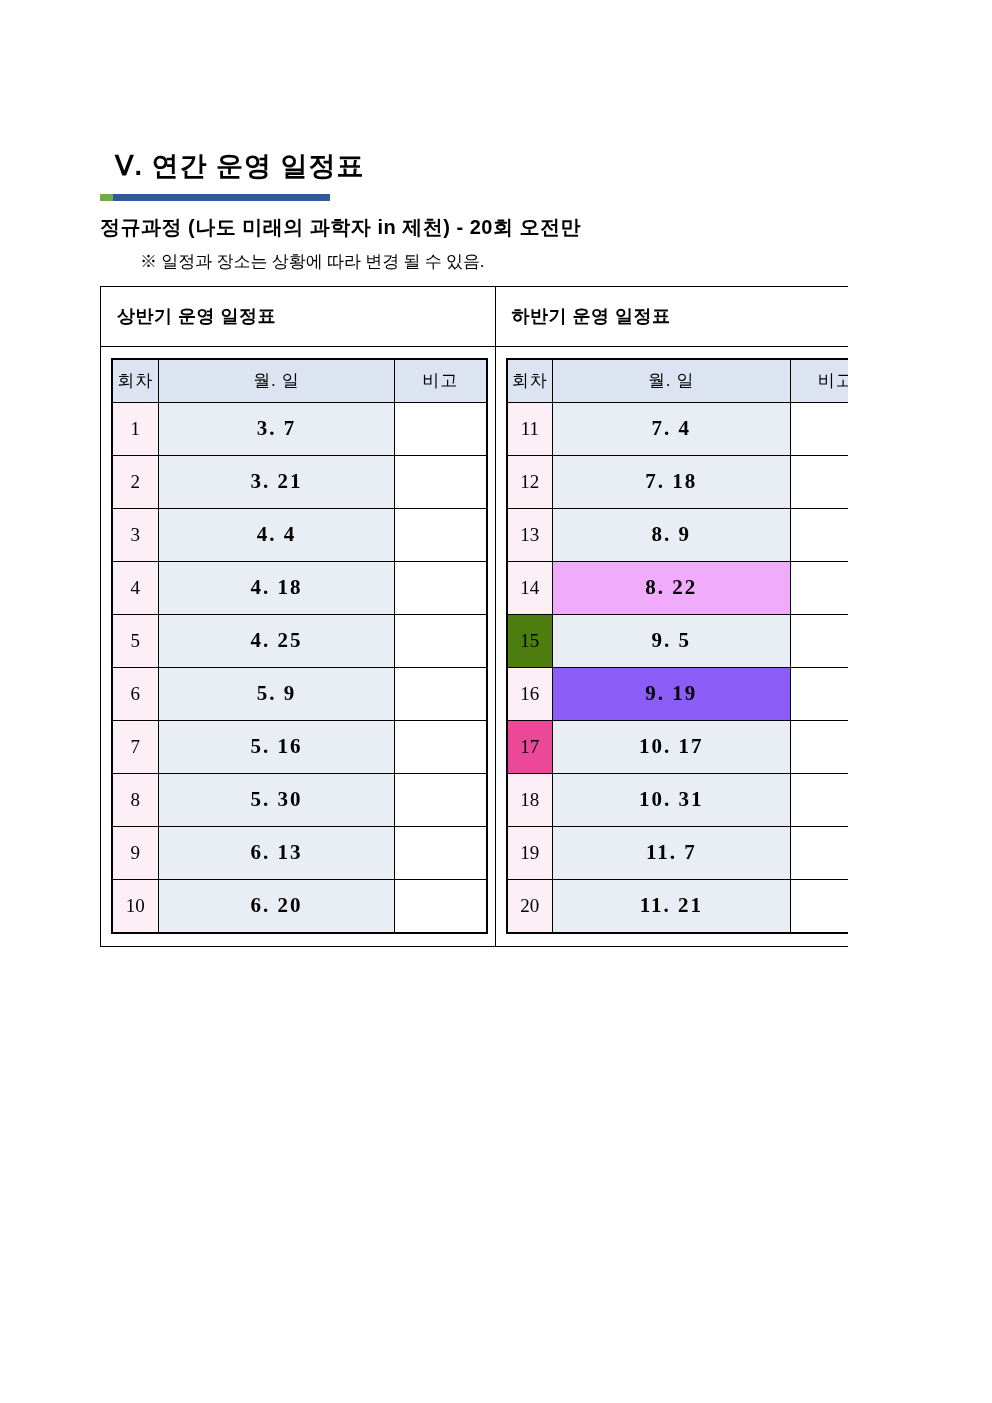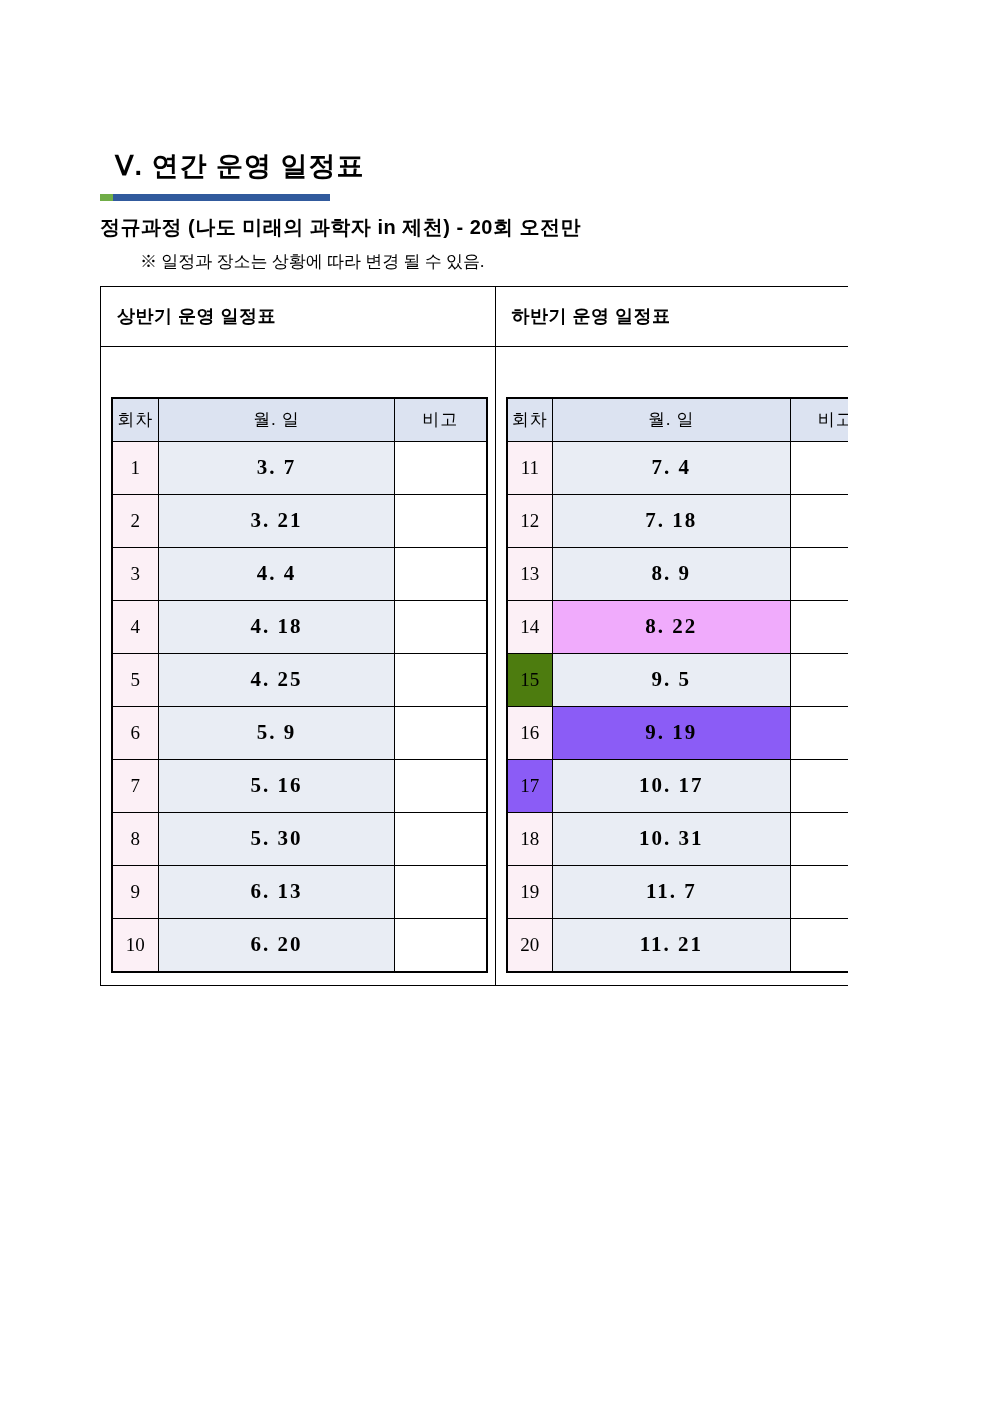--- a/index.html
+++ b/index.html
@@ -40,21 +40,21 @@
   }
 
   .outer {
     margin-top: 13px;
     width: 791px;
     border: 1px solid #000;
     display: grid;
     grid-template-columns: 1fr 1fr;
     box-sizing: border-box;
   }
-  .panel { display: flex; flex-direction: column; min-width: 0; gap: 39px; }
+  .panel { display: flex; flex-direction: column; min-width: 0; }
   .panel.left { border-right: 1px solid #000; }
   .panel-title {
     height: 60px;
     box-sizing: border-box;
     border-bottom: 1px solid #000;
     display: flex;
     align-items: center;
     padding-left: 16px;
     font-size: 18px;
     font-weight: bold;
@@ -239,21 +239,21 @@
                   <td class="c-note" style="background-color: rgb(255, 255, 255);"></td>
                 </tr>
 
                 <tr>
                   <td class="c-no" style="background-color: rgb(252, 240, 246);">16</td>
                   <td class="c-date" style="background-color: #8b5cf6;">9. 19</td>
                   <td class="c-note" style="background-color: rgb(255, 255, 255);"></td>
                 </tr>
 
                 <tr>
-                  <td class="c-no" style="background-color: #8b5cf6;">17</td>
+                  <td class="c-no" style="background-color: #ec4899;">17</td>
                   <td class="c-date" style="background-color: rgb(233, 237, 244);">10. 17</td>
                   <td class="c-note" style="background-color: rgb(255, 255, 255);"></td>
                 </tr>
 
                 <tr>
                   <td class="c-no" style="background-color: rgb(252, 240, 246);">18</td>
                   <td class="c-date" style="background-color: rgb(233, 237, 244);">10. 31</td>
                   <td class="c-note" style="background-color: rgb(255, 255, 255);"></td>
                 </tr>
 

